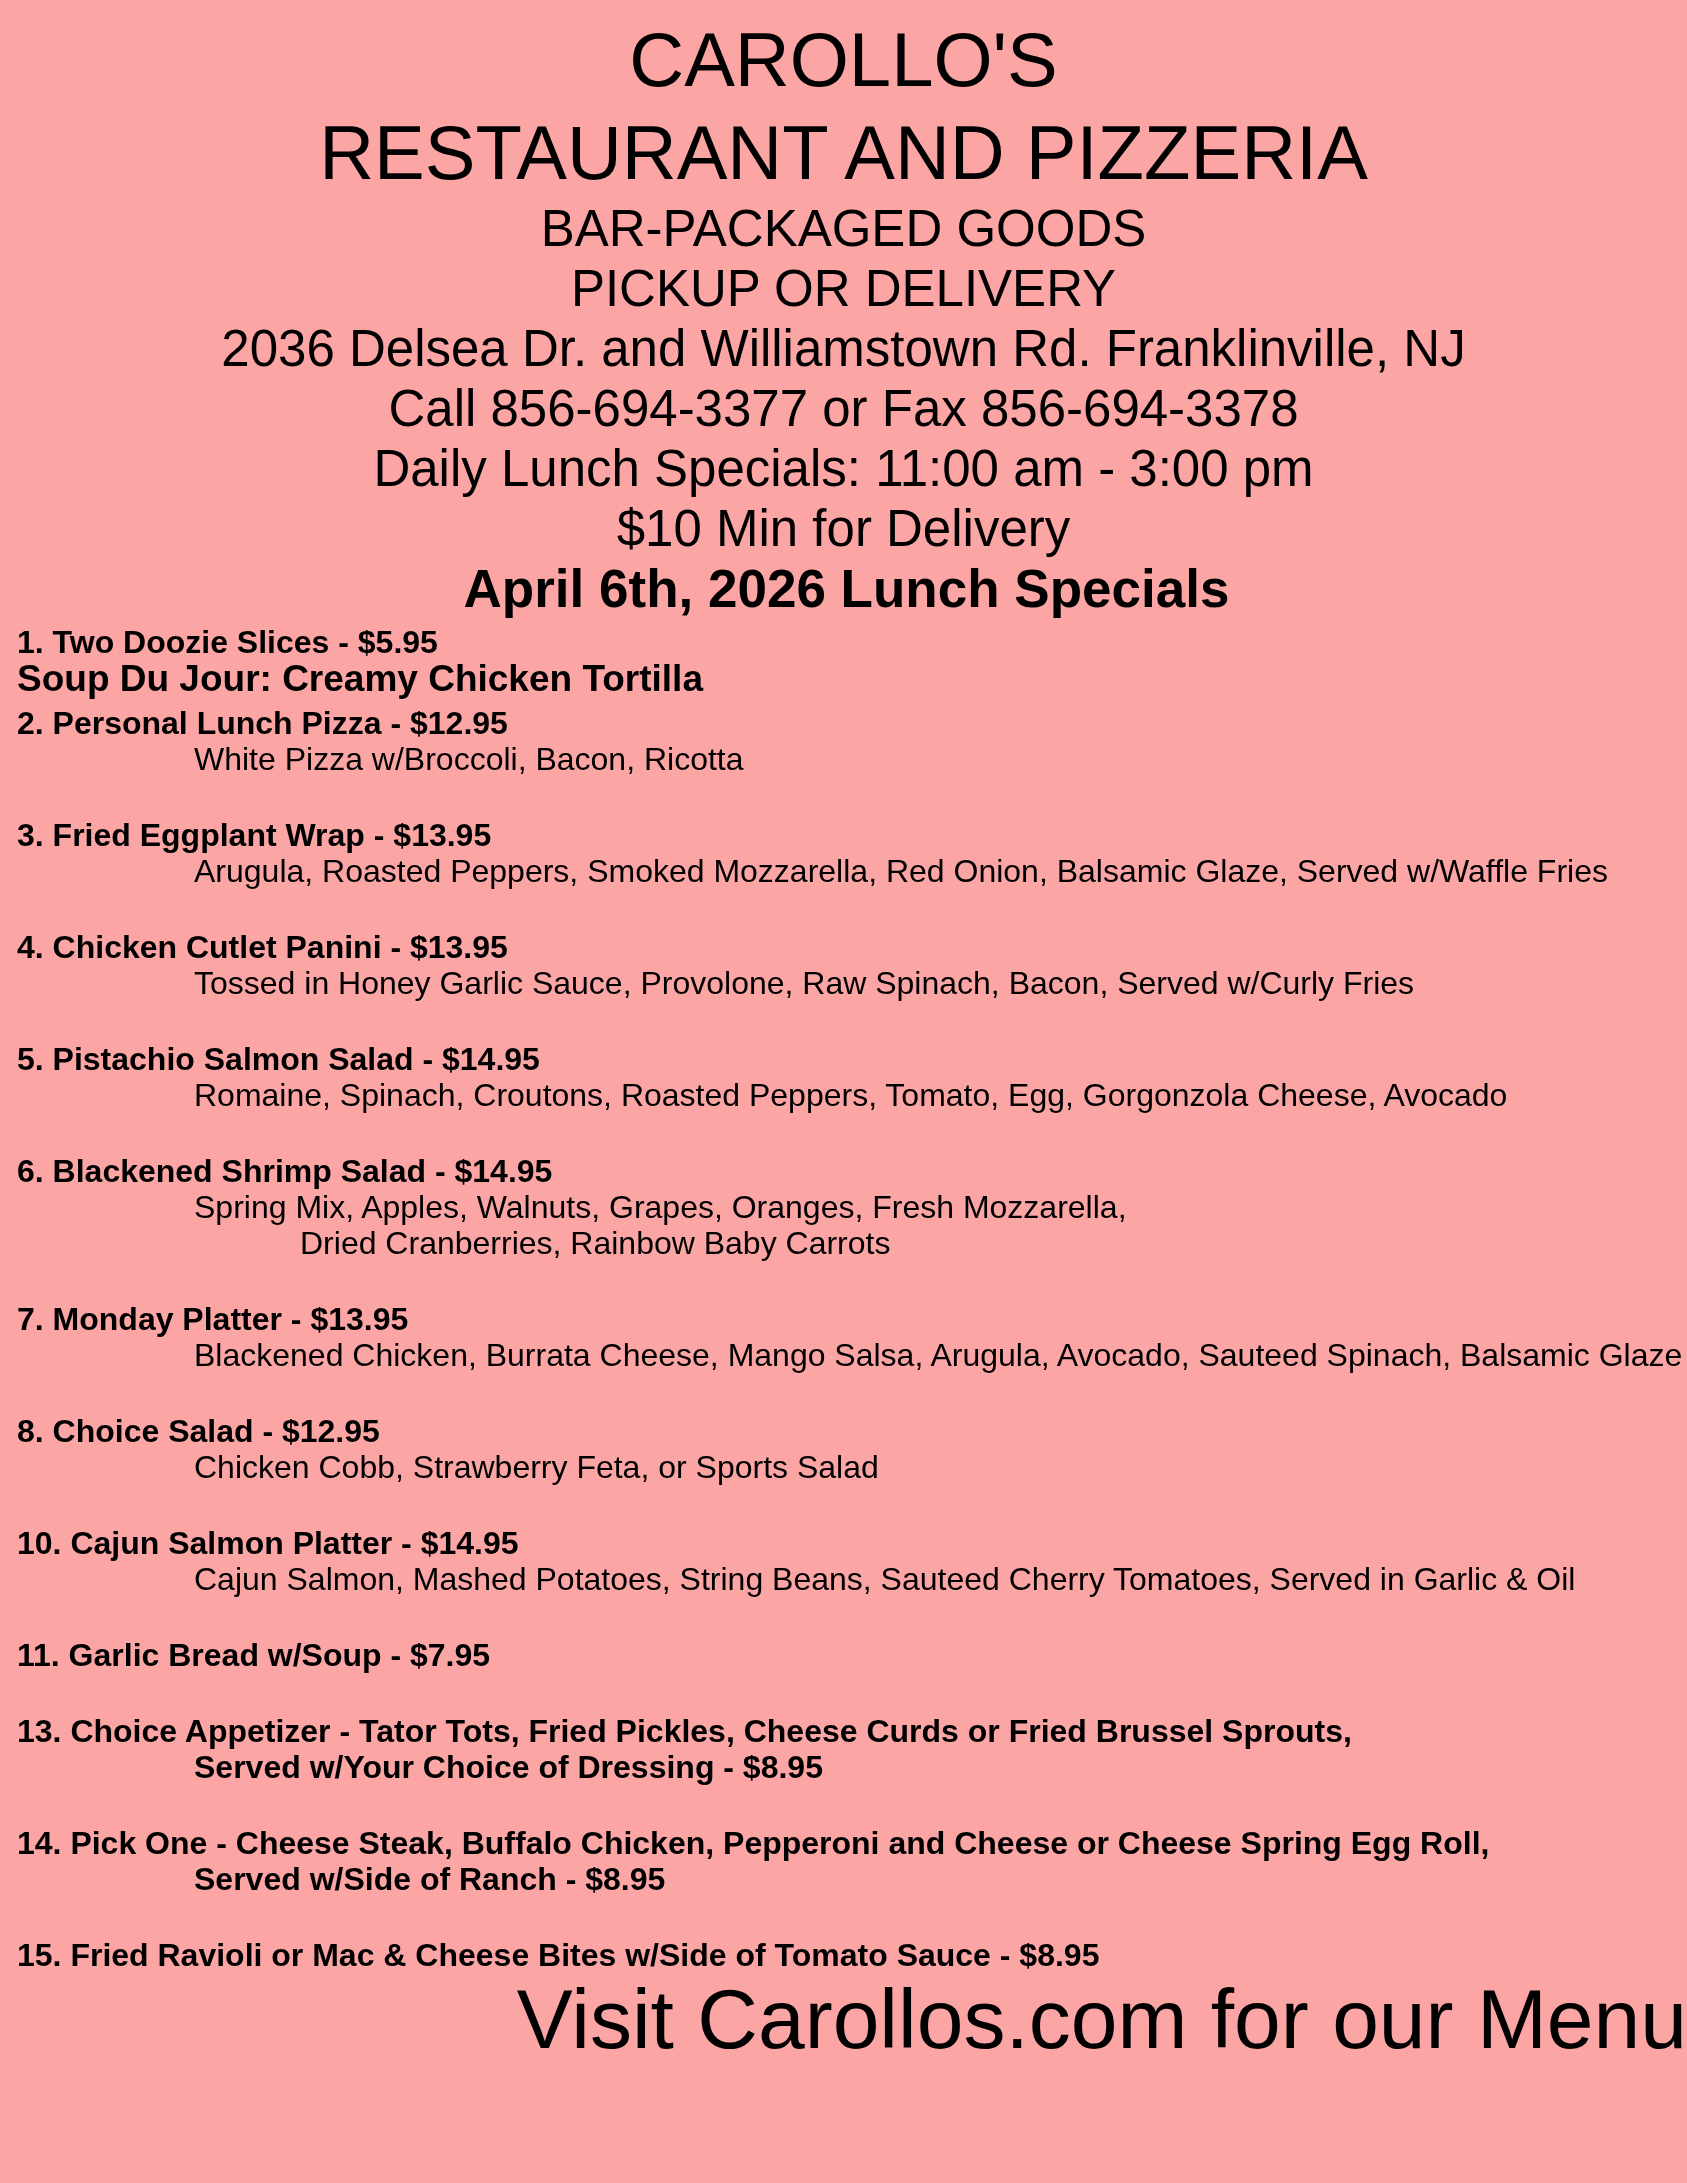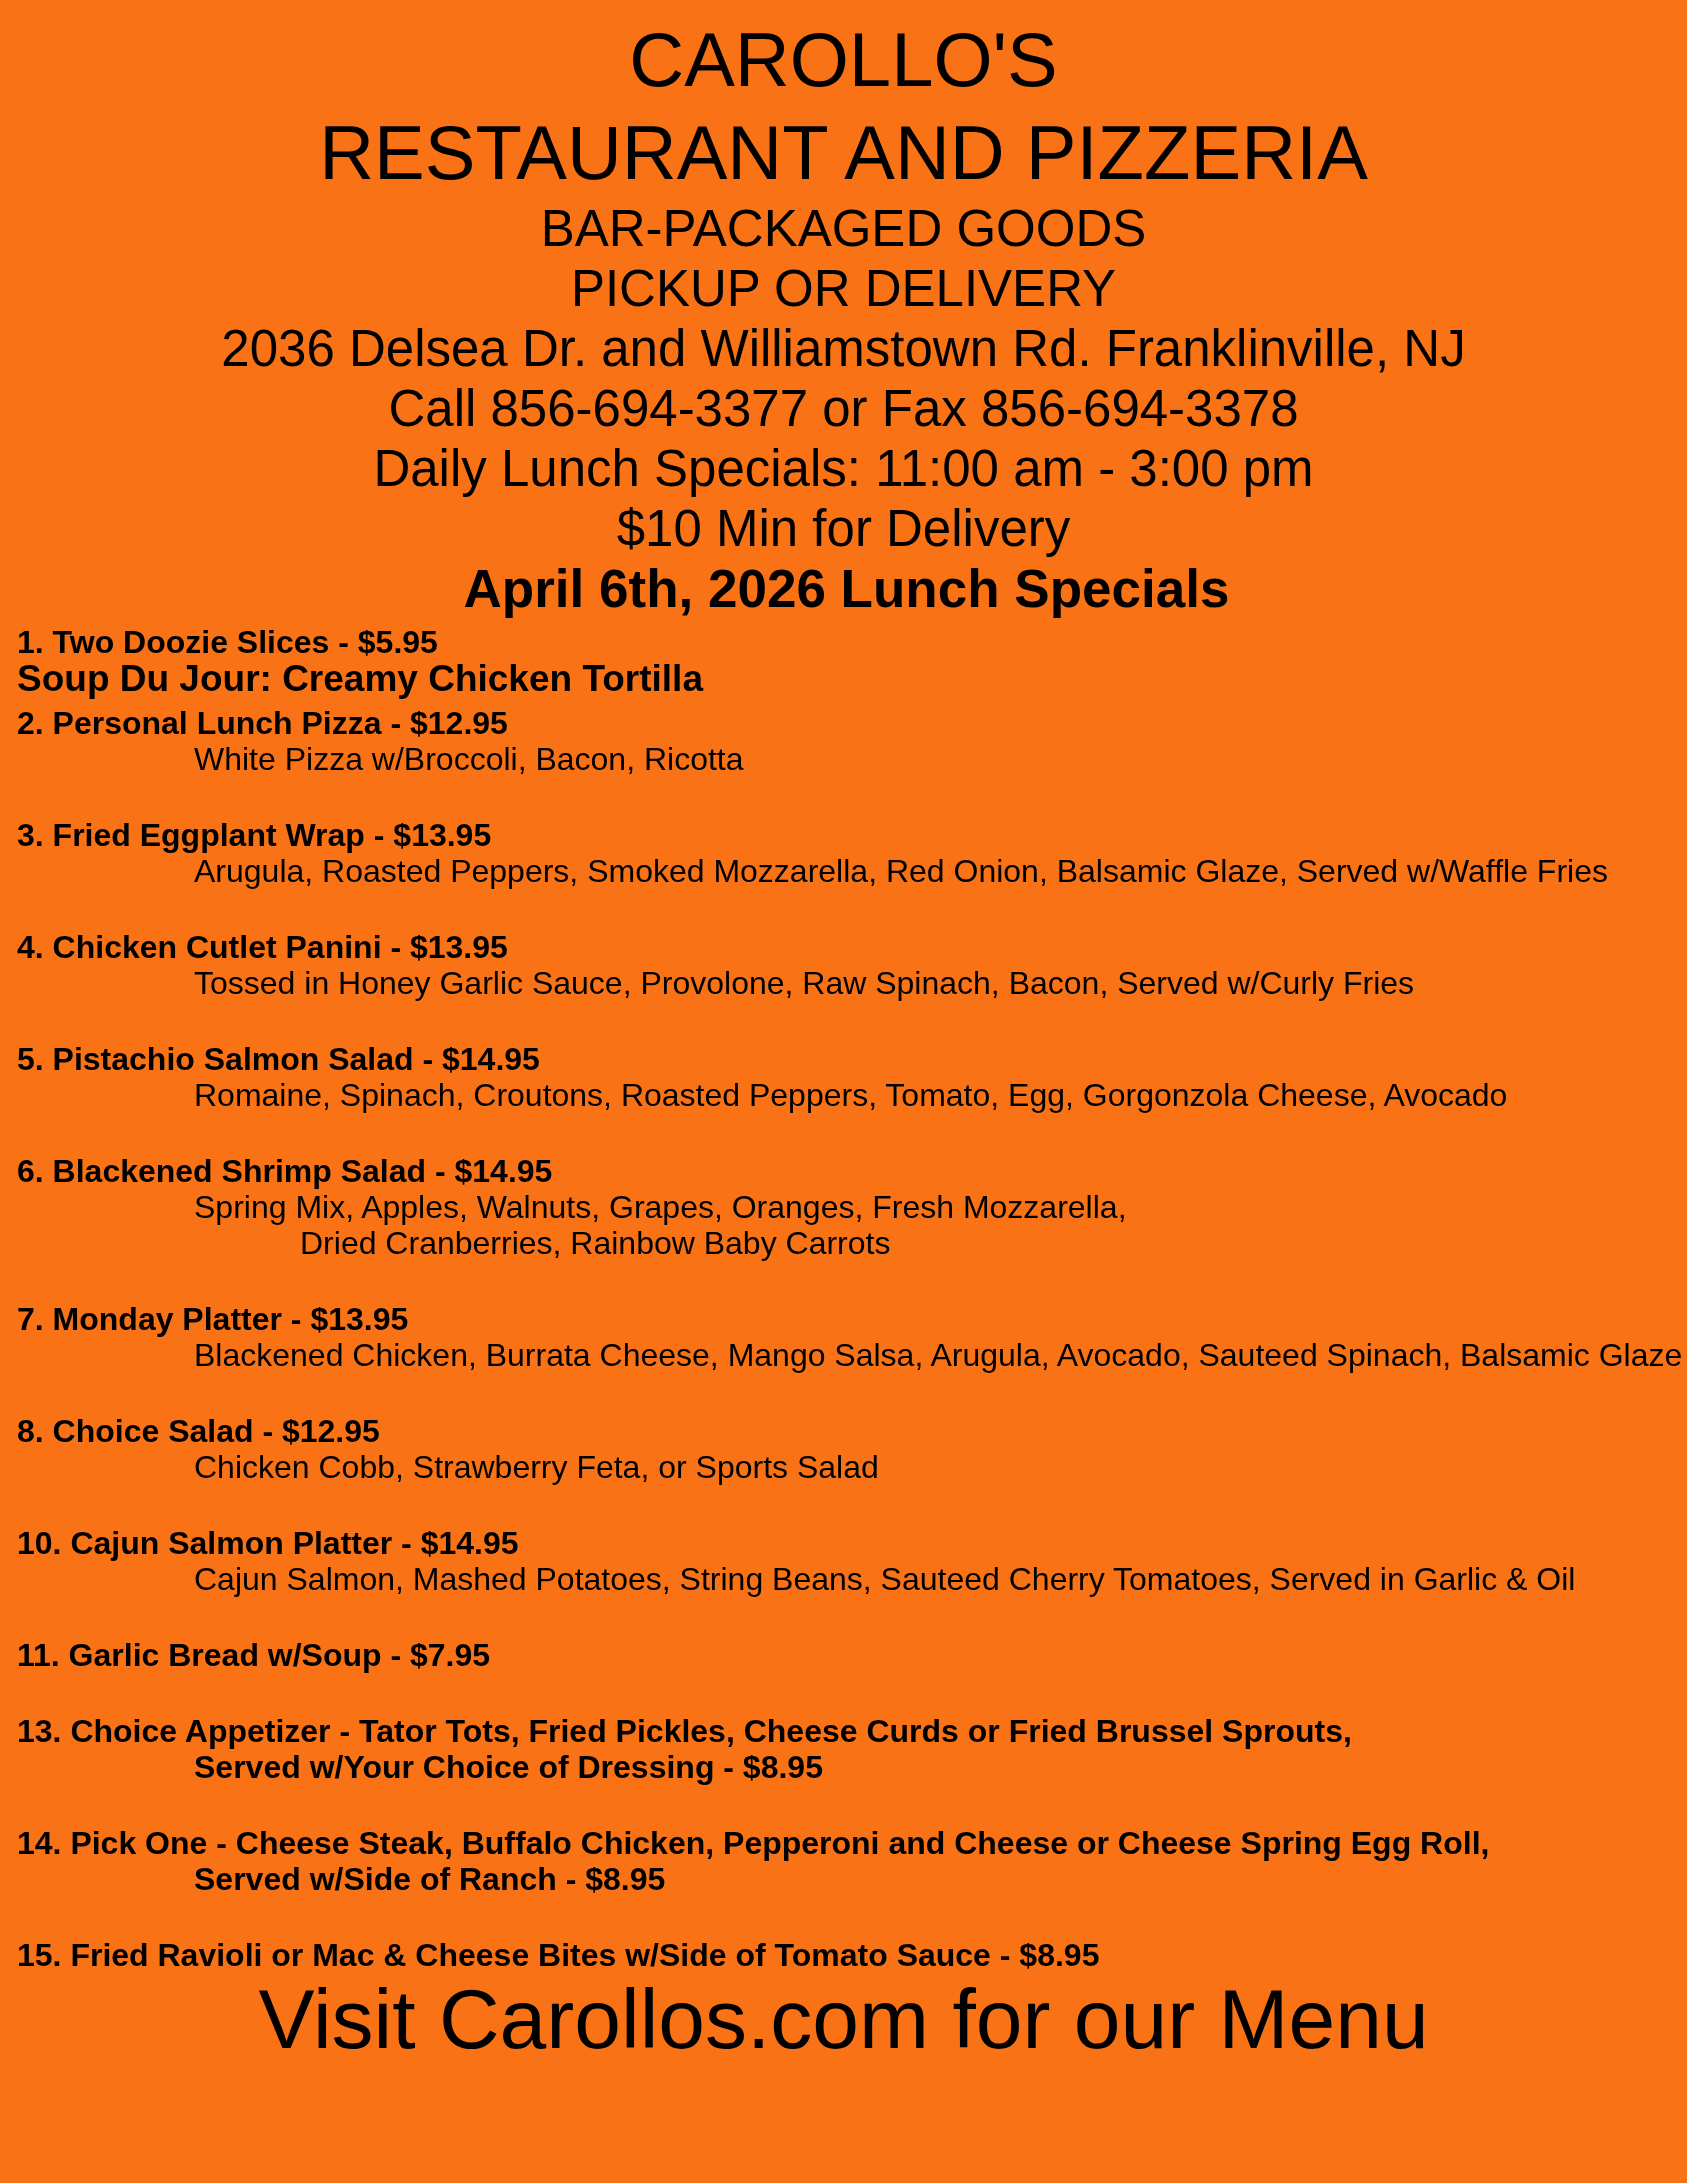--- a/index.html
+++ b/index.html
@@ -4,21 +4,21 @@
 <style>
   html, body {
     margin: 0;
     padding: 0;
     background: #ffffff;
   }
   .page {
     position: relative;
     width: 1687px;
     height: 2183px;
-    background: #f97316;
+    background: #fca5a5;
     color: #000000;
     font-family: "Liberation Sans", "DejaVu Sans", sans-serif;
     overflow: hidden;
   }
   header {
     text-align: center;
     padding-top: 13.2px;
   }
   .t1 {
     font-size: 76px;
@@ -71,21 +71,21 @@
     line-height: 38px;
     font-weight: 700;
     text-align: left;
     margin-bottom: 6.6px;
     white-space: nowrap;
   }
   .visit {
     font-size: 84px;
     line-height: 86px;
     font-weight: 400;
-    text-align: center;
+    text-align: right;
     margin-top: 3.3px;
     white-space: nowrap;
   }
 </style>
 </head>
 <body>
 
 <div class="page">
   <header>
     <div class="t1">CAROLLO'S</div>

